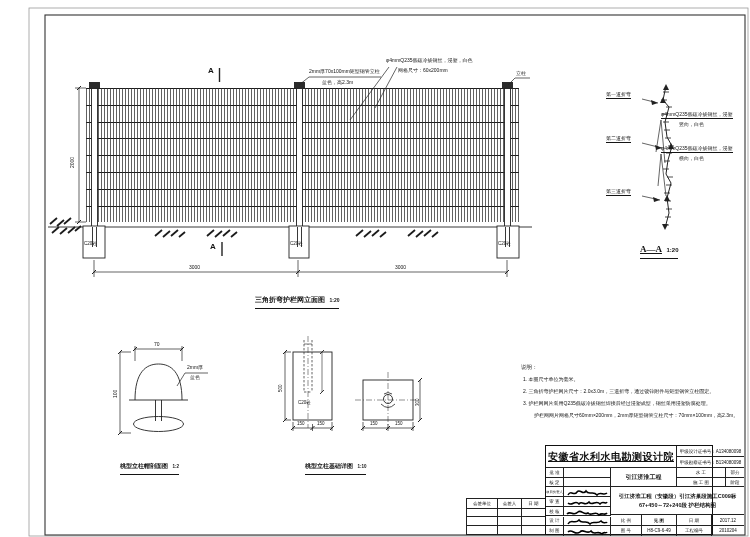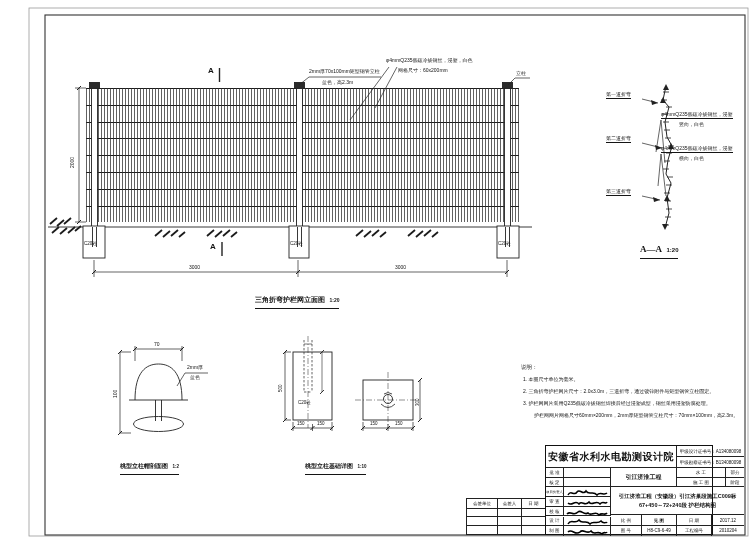--- a/index.html
+++ b/index.html
@@ -4,21 +4,21 @@
 <style>
   html,body{margin:0;padding:0;background:#fff;}
   body{width:750px;height:537px;overflow:hidden;font-family:"Liberation Sans",sans-serif;}
   .sheet{position:relative;width:750px;height:537px;background:#fff;}
   .lbl{position:absolute;color:#141414;white-space:nowrap;line-height:1;letter-spacing:0;}
   .s4{font-size:4.5px;} .s5{font-size:5px;} .s55{font-size:5.5px;} .s6{font-size:6px;}
   .s7{font-size:7px;} .s8{font-size:8px;} .s9{font-size:9px;}
   .b{font-weight:700;}
   .ul{border-bottom:0.8px solid #141414;padding-bottom:1px;}
   .rot{transform:rotate(-90deg);transform-origin:left top;}
-  .serif{font-family:"Liberation Serif",serif;}
+  .serif{font-family:"Liberation Serif",serif;text-decoration:underline;}
   .mesh{position:absolute;left:86px;top:88px;width:433px;height:134px;
     background-image:
       repeating-linear-gradient(to right, rgba(45,45,45,0.75) 0px, rgba(45,45,45,0.75) 0.7px, transparent 0.7px, transparent 3px),
       repeating-linear-gradient(to bottom, rgba(15,15,15,0.95) 0px, rgba(15,15,15,0.95) 1px, transparent 1px, transparent 16.8px);}
   .capwrap{position:absolute;border-bottom:1px solid #141414;padding-bottom:1.5px;text-align:center;}
   
   .tb{position:absolute;left:545px;top:445px;width:168px;height:90px;border:1.4px solid #111;box-sizing:border-box;background:#fff;}
   .tbc{position:absolute;border-right:0.8px solid #222;border-bottom:0.8px solid #222;box-sizing:border-box;
        display:flex;align-items:center;justify-content:center;color:#111;overflow:hidden;}
   .cs{position:absolute;left:466px;top:498px;width:80px;height:37px;border:1px solid #222;box-sizing:border-box;background:#fff;}

